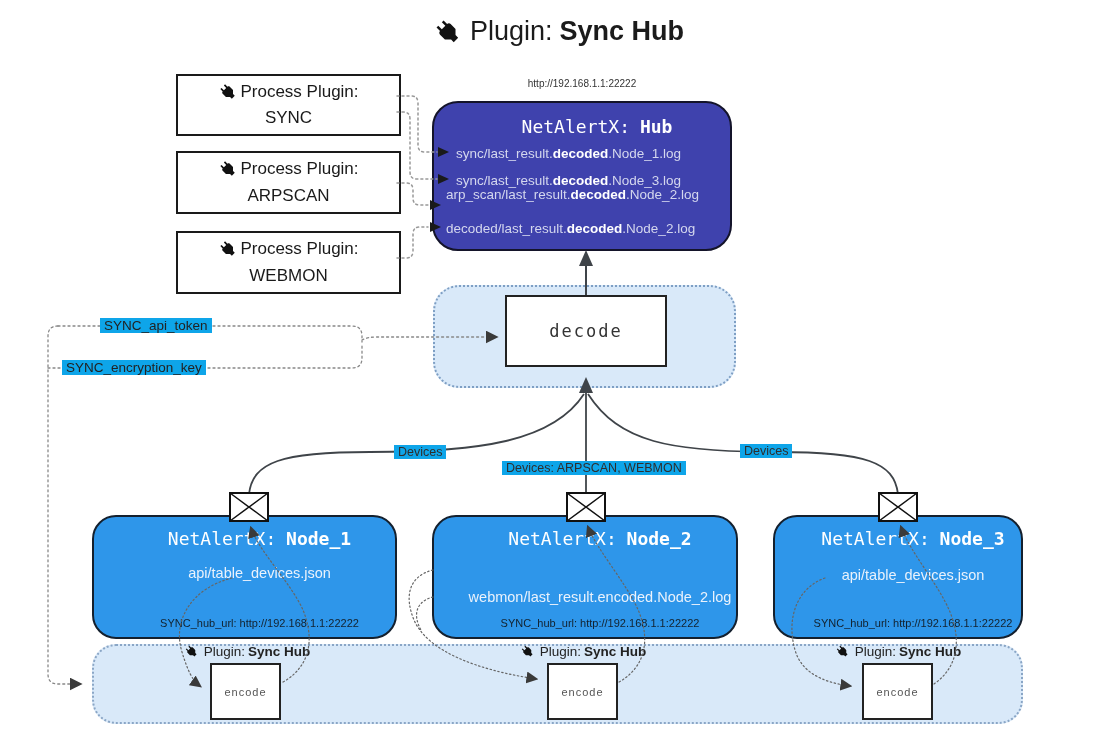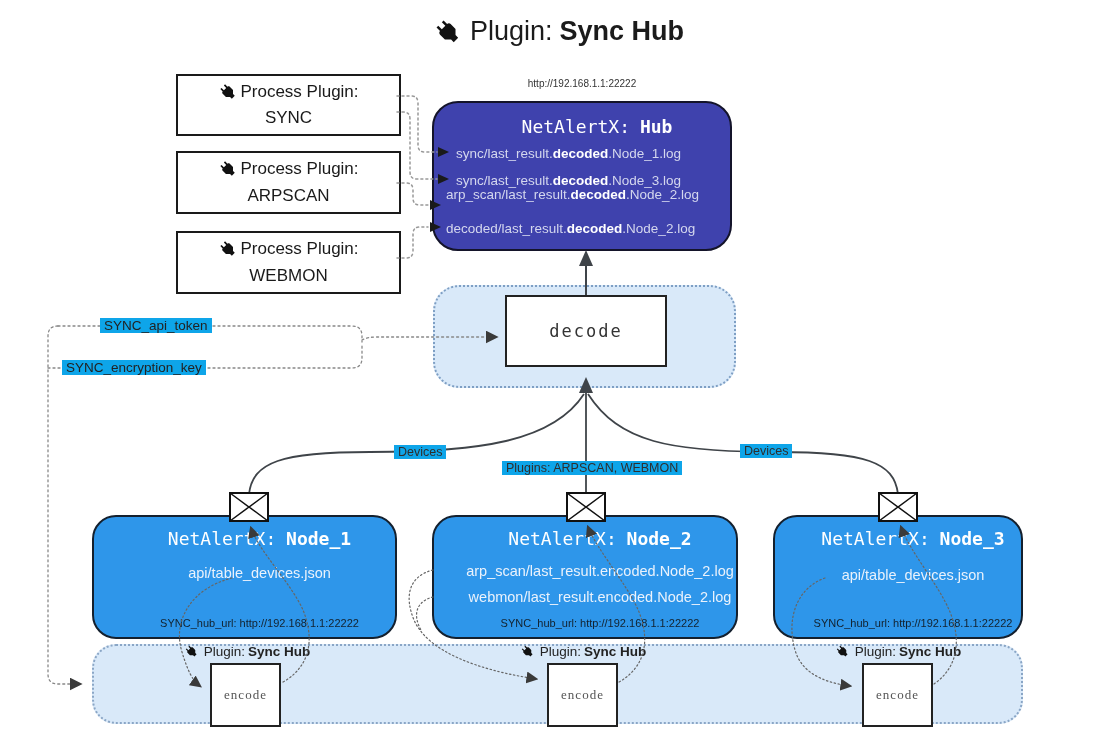--- a/index.html
+++ b/index.html
@@ -50,21 +50,21 @@
   .nurl{position:absolute;bottom:8px;width:100%;text-align:center;font-size:11px;color:#13222e;}
 
   
   .envelope{position:absolute;top:492px;width:40px;height:30px;}
 
   
   .encode-panel{position:absolute;left:92px;top:644px;width:931px;height:80px;background:#d9e9f9;border:2px dotted #8aa6c6;border-radius:24px;box-sizing:border-box;z-index:1;}
   .enc-label{position:absolute;top:644px;width:200px;display:flex;justify-content:center;align-items:center;gap:3px;font-size:13.5px;color:#222;z-index:1;}
   .enc-label b{font-weight:700;}
   .enc-label span{margin-left:2px;}
-  .enc-box{position:absolute;top:663px;width:71px;height:64px;background:#fff;border:2px solid #222;box-sizing:border-box;display:flex;align-items:center;justify-content:center;font-family:Liberation Serif, serif;font-size:13px;letter-spacing:1px;color:#555;z-index:1;}
+  .enc-box{position:absolute;top:663px;width:71px;height:57px;background:#fff;border:2px solid #222;box-sizing:border-box;display:flex;align-items:center;justify-content:center;font-family:Liberation Sans, sans-serif;font-size:11px;letter-spacing:1px;color:#555;z-index:1;}
 </style>
 </head>
 <body>
 
 <div class="canvas">
 
   <div class="title">
     <span class="plug plug-lg">
         <svg viewBox="0 0 24 24">
           <path d="M16 7V3h-2v4h-4V3H8v4c-1.1 0-2 .9-2 2v5.5L9.5 18v3h5v-3l3.5-3.5V9c0-1.1-.9-2-2-2z"></path>
@@ -120,37 +120,36 @@
     <div class="hlog" style="left:12px;top:118px;font-family:'Liberation Sans',sans-serif;"><span>decoded/last_result.</span><b>decoded</b><span>.Node_2.log</span></div>
   </div>
 
   <div class="decode-panel"></div>
   <div class="decode-box">decode</div>
 
   <div class="llabel cfg" style="left:100px;top:318px;">SYNC_api_token</div>
   <div class="llabel cfg" style="left:62px;top:360px;">SYNC_encryption_key</div>
 
   <div class="llabel" style="left:394px;top:445px;">Devices</div>
-  <div class="llabel" style="left:502px;top:461px;">Plugins: ARPSCAN, WEBMON</div>
+  <div class="llabel" style="left:502px;top:461px;">Devices: ARPSCAN, WEBMON</div>
   <div class="llabel" style="left:740px;top:444px;">Devices</div>
 
   <div class="node mono" style="left:92px;width:305px;">
     <div class="ntitle">
         <span class="pre">NetAlertX:</span>
         <b>Node_1</b>
       </div>
     <div class="nfile" style="top:48px;font-family:'Liberation Sans',sans-serif;">api/table_devices.json</div>
     <div class="nurl" style="font-family:'Liberation Sans',sans-serif;">SYNC_hub_url: http://192.168.1.1:22222</div>
   </div>
   <div class="node mono" style="left:432px;width:306px;">
     <div class="ntitle">
         <span class="pre">NetAlertX:</span>
         <b>Node_2</b>
       </div>
-    <div class="nfile" style="top:46px;font-family:'Liberation Sans',sans-serif;">arp_scan/last_result.encoded.Node_2.log</div>
     <div class="nfile" style="top:72px;font-family:'Liberation Sans',sans-serif;">webmon/last_result.encoded.Node_2.log</div>
     <div class="nurl" style="font-family:'Liberation Sans',sans-serif;">SYNC_hub_url: http://192.168.1.1:22222</div>
   </div>
   <div class="node mono" style="left:773px;width:250px;">
     <div class="ntitle">
         <span class="pre">NetAlertX:</span>
         <b>Node_3</b>
       </div>
     <div class="nfile" style="top:50px;font-family:'Liberation Sans',sans-serif;">api/table_devices.json</div>
     <div class="nurl" style="font-family:'Liberation Sans',sans-serif;">SYNC_hub_url: http://192.168.1.1:22222</div>

